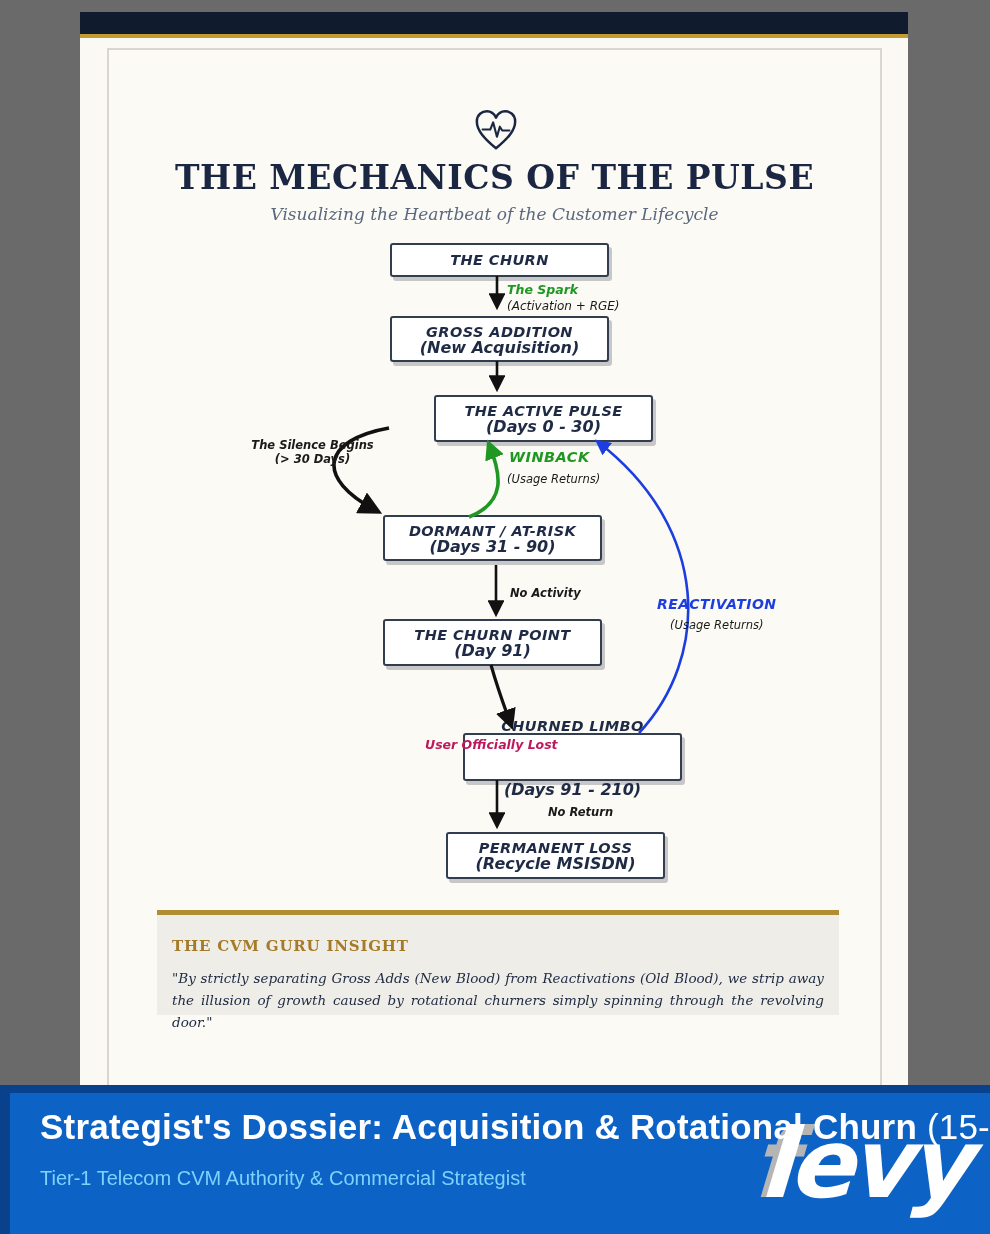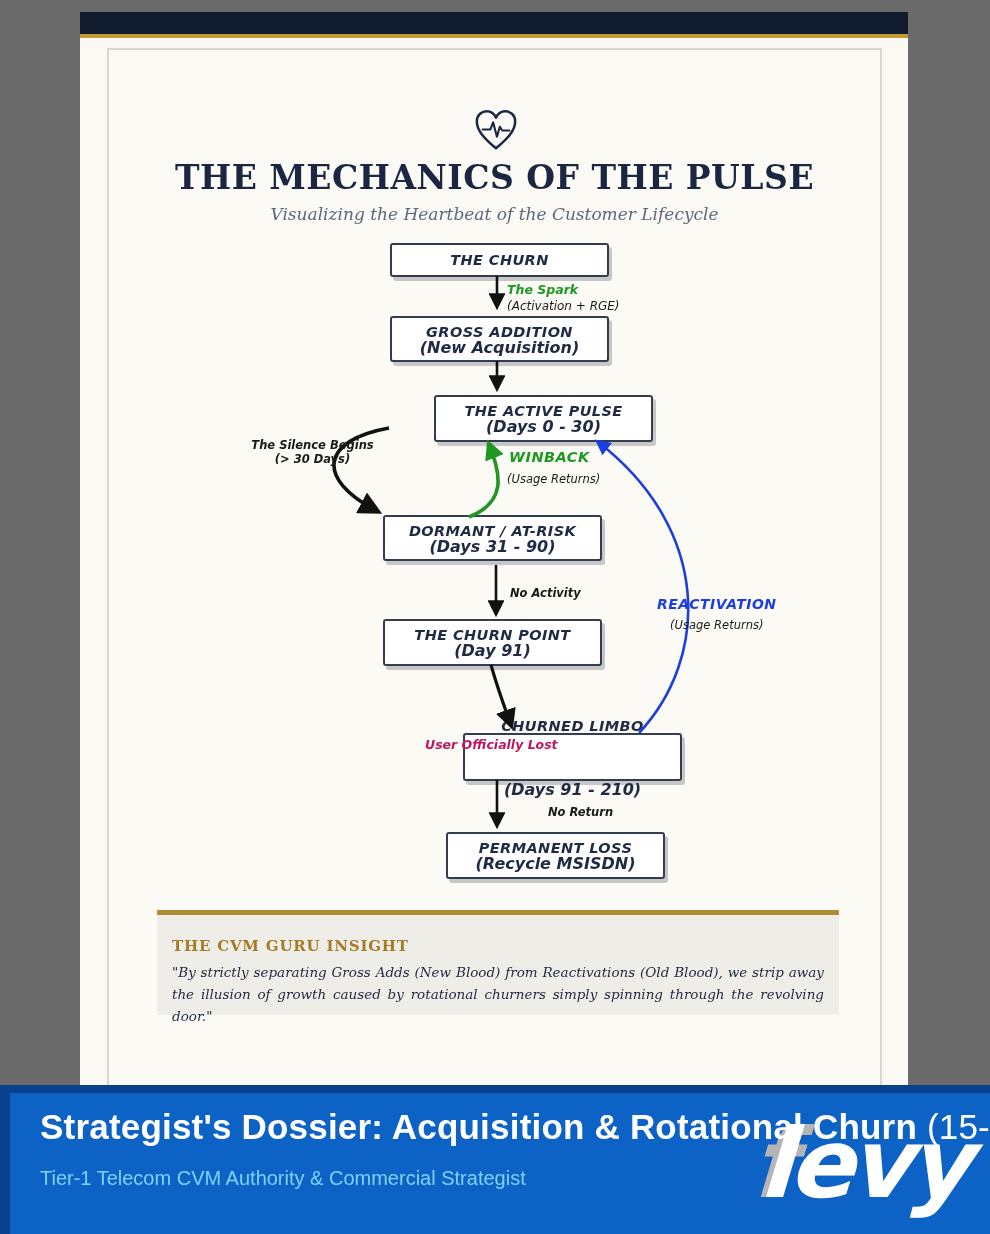--- a/index.html
+++ b/index.html
@@ -55,21 +55,21 @@
   .e-lost{left:316px;top:640px;font-size:12.5px;font-weight:bold;color:#be185d;margin-top:48px;}
   .e-react{left:548px;top:547px;text-align:center;}
   .e-react .c1{color:#1c3ee0;font-weight:bold;font-size:14px;letter-spacing:.5px;display:block;}
   .e-react .c2{font-size:11.5px;display:block;margin-top:7px;}
   .e-noret{left:439px;top:755px;font-size:11.5px;font-weight:600;}
 
   
   .insight-bar{position:absolute;left:48px;top:860px;width:682px;height:5px;background:#b08c33;}
   .insight{position:absolute;left:48px;top:865px;width:682px;height:100px;background:#efede7;
            box-sizing:border-box;padding:22px 15px 0;}
-  .insight h3{margin:0 0 6px;font-family:"DejaVu Serif","Liberation Serif",serif;
+  .insight h3{margin:0 0 12px;font-family:"DejaVu Serif","Liberation Serif",serif;
               font-size:15px;color:#a57b28;letter-spacing:.8px;font-weight:bold;}
   .insight p{margin:0;font-family:"DejaVu Serif","Liberation Serif",serif;font-style:italic;
              font-size:13.5px;line-height:22px;color:#1d2942;text-align:justify;}
 
   
   .footer{position:absolute;left:0;top:1085px;width:990px;height:149px;background:#0d62c5;
           border-top:8px solid #09418d;border-left:10px solid #09418d;box-sizing:border-box;}
   .f-title{position:absolute;left:30px;top:14px;white-space:nowrap;z-index:3;
            font-size:35px;color:#ffffff;font-weight:bold;letter-spacing:.2px;}
   .f-title .suffix{font-weight:400;}

